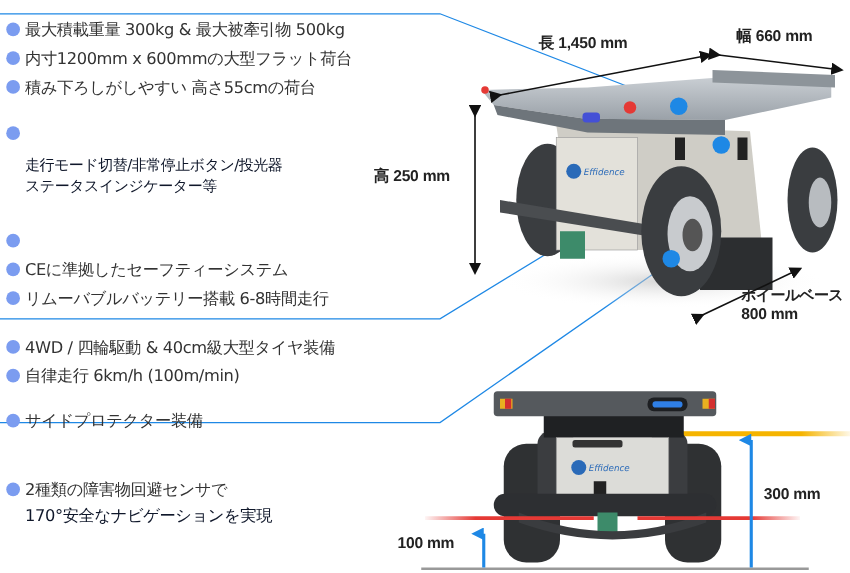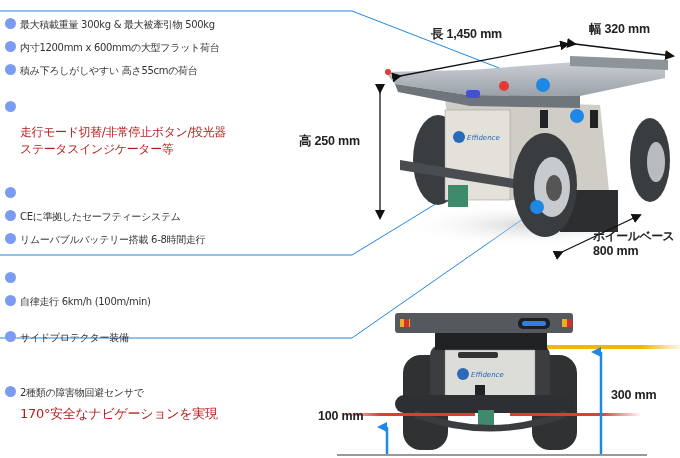--- a/index.html
+++ b/index.html
@@ -1,21 +1,21 @@
 <!DOCTYPE html>
 <html><head>
 <meta charset="utf-8">
 <style>
   * { margin: 0; padding: 0; box-sizing: border-box; }
   html, body { width: 680px; height: 458px; background: #ffffff; overflow: hidden; }
   body { position: relative; font-family: "DejaVu Sans", "Liberation Sans", sans-serif; color: #333333; }
   .overlay { position: absolute; left: 0; top: 0; width: 680px; height: 458px; }
-  .feat { position: absolute; left: 5px; font-size: 10px; line-height: 17px; white-space: nowrap; color: #333; letter-spacing: -0.3px; }
+  .feat { position: absolute; left: 5px; font-size: 13px; line-height: 17px; white-space: nowrap; color: #333; letter-spacing: -0.3px; }
   .feat .dot { display: inline-block; width: 11px; height: 11px; border-radius: 50%; background: #7b9cf0; vertical-align: -1px; margin-right: 4px; }
-  .sub { position: absolute; left: 20px; font-size: 12px; line-height: 17px; color: #b91c1c; white-space: nowrap; letter-spacing: -0.4px; }
+  .sub { position: absolute; left: 20px; font-size: 12px; line-height: 17px; color: #0f172a; white-space: nowrap; letter-spacing: -0.4px; }
   .dim { position: absolute; font-family: Liberation Sans, sans-serif; font-weight: bold; font-size: 12.5px; color: #222; white-space: nowrap; letter-spacing: -0.2px; }
 </style>
 </head>
 <body>
 
 <svg class="overlay" viewBox="0 0 680 458" width="680" height="458">
   <defs>
     <marker id="ahBlack" markerWidth="10" markerHeight="10" refX="8" refY="5" orient="auto" markerUnits="userSpaceOnUse">
       <path d="M0,0 L10,5 L0,10 Z" fill="#111"></path>
     </marker>
@@ -137,26 +137,26 @@
 <div class="feat" style="top:62px"><span class="dot"></span><span>積み下ろしがしやすい 高さ55cmの荷台</span></div>
 
 <div class="feat" style="top:99px"><span class="dot"></span></div>
 <div class="sub" style="top:124px">走行モード切替/非常停止ボタン/投光器</div>
 <div class="sub" style="top:141px">ステータスインジケーター等</div>
 
 <div class="feat" style="top:185px"><span class="dot"></span></div>
 <div class="feat" style="top:208px"><span class="dot"></span><span>CEに準拠したセーフティーシステム</span></div>
 <div class="feat" style="top:231px"><span class="dot"></span><span>リムーバブルバッテリー搭載 6-8時間走行</span></div>
 
-<div class="feat" style="top:270px"><span class="dot"></span></div>
+<div class="feat" style="top:270px"><span class="dot"></span><span>4WD / 四輪駆動 &amp; 40cm級大型タイヤ装備</span></div>
 <div class="feat" style="top:293px"><span class="dot"></span><span>自律走行 6km/h (100m/min)</span></div>
 <div class="feat" style="top:329px"><span class="dot"></span><span>サイドプロテクター装備</span></div>
 
 <div class="feat" style="top:384px"><span class="dot"></span><span>2種類の障害物回避センサで</span></div>
 <div class="sub" style="top:405px; left:20px; font-size:13px; letter-spacing:-0.3px">170°安全なナビゲーションを実現</div>
 
 <div class="dim" style="left:431px; top:26px">長 1,450 mm</div>
-<div class="dim" style="left:589px; top:21px">幅 320 mm</div>
+<div class="dim" style="left:589px; top:21px">幅 660 mm</div>
 <div class="dim" style="left:299px; top:133px">高 250 mm</div>
 <div class="dim" style="left:593px; top:228px; font-size:12px; letter-spacing:-0.6px">ホイールベース</div>
 <div class="dim" style="left:593px; top:244px">800 mm</div>
 <div class="dim" style="left:611px; top:388px">300 mm</div>
-<div class="dim" style="left:318px; top:409px">100 mm</div>
+<div class="dim" style="left:318px; top:427px">100 mm</div>
 
 </body></html>

